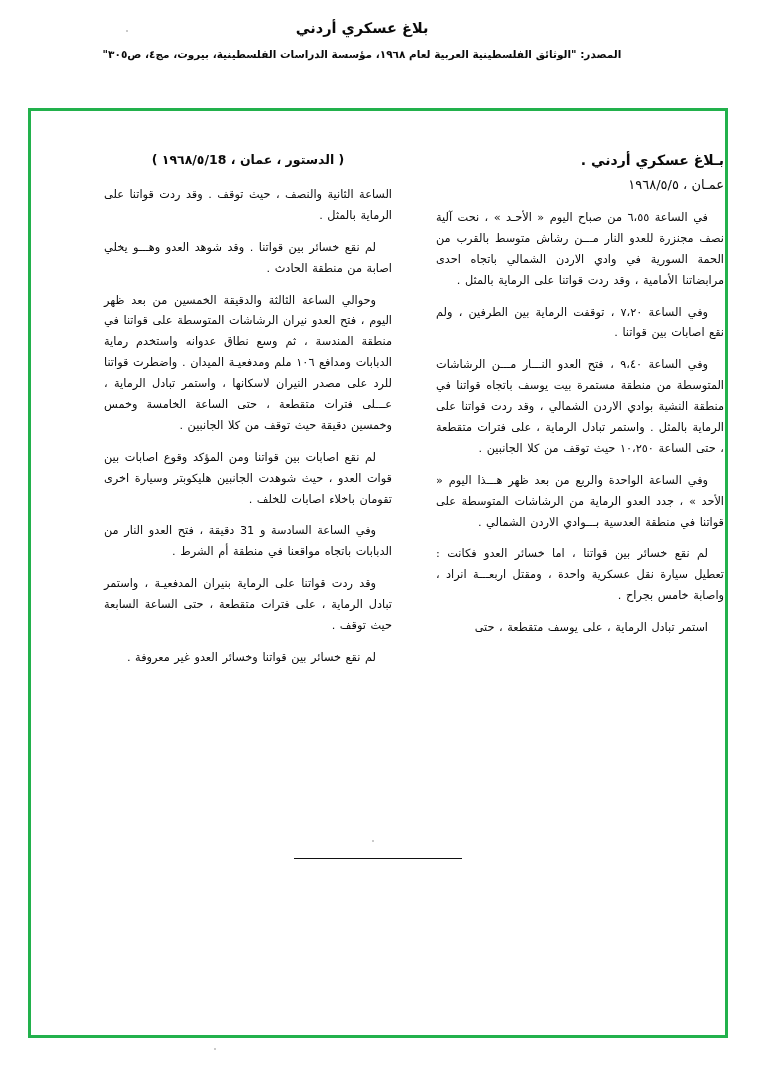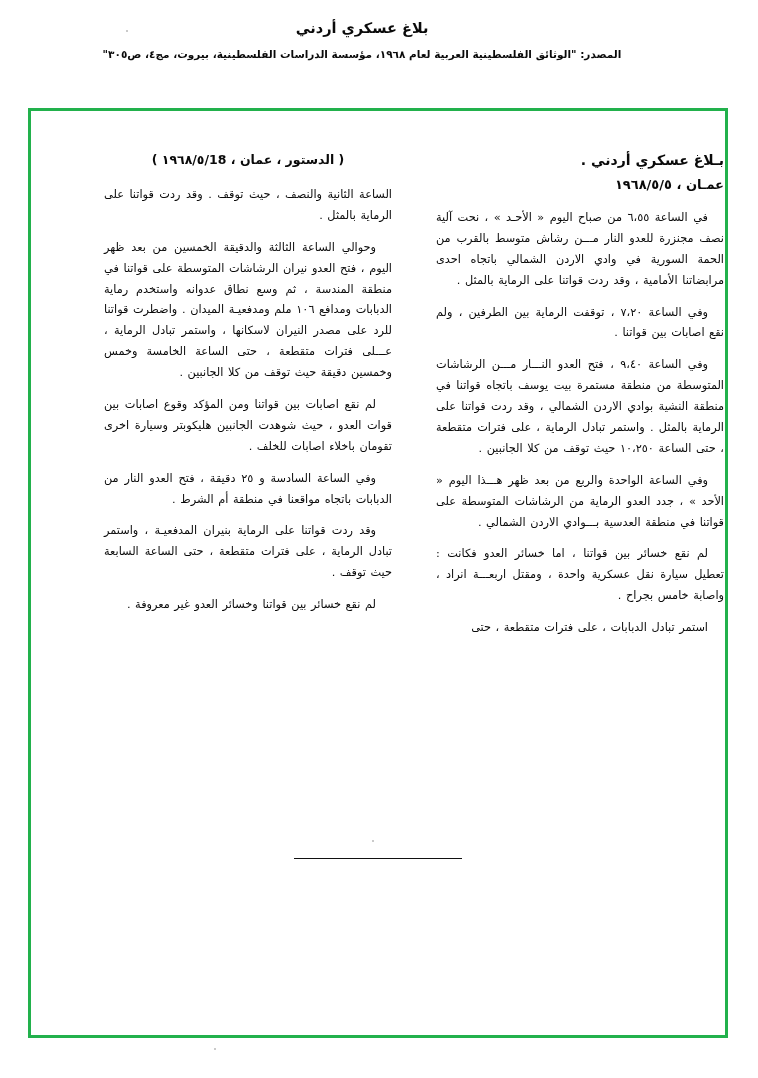--- a/index.html
+++ b/index.html
@@ -75,21 +75,21 @@
     margin-bottom: 16px;
   }
   .col-head .main {
     font-size: 14px;
     font-weight: bold;
     letter-spacing: 1.5px;
     line-height: 1.5;
   }
   .col-head .date {
     font-size: 13px;
-    font-weight: bold;
+    font-weight: normal;
     margin-top: 6px;
     letter-spacing: 0.5px;
   }
 
   .attrib {
     text-align: center;
     font-size: 12.5px;
     font-weight: bold;
     letter-spacing: 0.6px;
     margin-bottom: 18px;
@@ -145,29 +145,30 @@
   <div class="col">
     <div class="col-head">
       <div class="main">بـلاغ عسكري أردني .</div>
       <div class="date">عمـان ، ١٩٦٨/٥/٥</div>
     </div>
     <p class="para indent">في الساعة ٦،٥٥ من صباح اليوم « الأحـد » ، نحت آلية نصف مجنزرة للعدو النار مـــن رشاش متوسط بالقرب من الحمة السورية في وادي الاردن الشمالي باتجاه احدى مرابضاتنا الأمامية ، وقد ردت قواتنا على الرماية بالمثل .</p>
     <p class="para indent">وفي الساعة ٧،٢٠ ، توقفت الرماية بين الطرفين ، ولم نقع اصابات بين قواتنا .</p>
     <p class="para indent">وفي الساعة ٩،٤٠ ، فتح العدو النـــار مـــن الرشاشات المتوسطة من منطقة مستمرة بيت يوسف باتجاه قواتنا في منطقة النشية بوادي الاردن الشمالي ، وقد ردت قواتنا على الرماية بالمثل . واستمر تبادل الرماية ، على فترات متقطعة ، حتى الساعة ١٠،٢٥٠ حيث توقف من كلا الجانبين .</p>
     <p class="para indent">وفي الساعة الواحدة والربع من بعد ظهر هـــذا اليوم « الأحد » ، جدد العدو الرماية من الرشاشات المتوسطة على قواتنا في منطقة العدسية بـــوادي الاردن الشمالي .</p>
     <p class="para indent">لم نقع خسائر بين قواتنا ، اما خسائر العدو فكانت : تعطيل سيارة نقل عسكرية واحدة ، ومقتل اربعـــة انراد ، واصابة خامس بجراح .</p>
-    <p class="para indent">استمر تبادل الدبابات ، على فترات متقطعة ، حتى</p>
+    <p class="para indent">استمر تبادل الرماية ، على يوسف متقطعة ، حتى</p>
   </div>
 
   <div class="col">
     <div class="attrib">( الدستور ، عمان ، ١٩٦٨/٥/18 )</div>
     <p class="para">الساعة الثانية والنصف ، حيث توقف . وقد ردت قواتنا على الرماية بالمثل .</p>
+    <p class="para indent">لم نقع خسائر بين قواتنا . وقد شوهد العدو وهـــو يخلي اصابة من منطقة الحادث .</p>
     <p class="para indent">وحوالي الساعة الثالثة والدقيقة الخمسين من بعد ظهر اليوم ، فتح العدو نيران الرشاشات المتوسطة على قواتنا في منطقة المندسة ، ثم وسع نطاق عدوانه واستخدم رماية الدبابات ومدافع ١٠٦ ملم ومدفعيـة الميدان . واضطرت قواتنا للرد على مصدر النيران لاسكانها ، واستمر تبادل الرماية ، عـــلى فترات متقطعة ، حتى الساعة الخامسة وخمس وخمسين دقيقة حيث توقف من كلا الجانبين .</p>
     <p class="para indent">لم نقع اصابات بين قواتنا ومن المؤكد وقوع اصابات بين قوات العدو ، حيث شوهدت الجانبين هليكوبتر وسيارة اخرى تقومان باخلاء اصابات للخلف .</p>
-    <p class="para indent">وفي الساعة السادسة و ٢٥ دقيقة ، فتح العدو النار من الدبابات باتجاه مواقعنا في منطقة أم الشرط .</p>
+    <p class="para indent">وفي الساعة السادسة و 31 دقيقة ، فتح العدو النار من الدبابات باتجاه مواقعنا في منطقة أم الشرط .</p>
     <p class="para indent">وقد ردت قواتنا على الرماية بنيران المدفعيـة ، واستمر تبادل الرماية ، على فترات متقطعة ، حتى الساعة السابعة حيث توقف .</p>
     <p class="para indent">لم نقع خسائر بين قواتنا وخسائر العدو غير معروفة .</p>
   </div>
 
 </div>
 
 <div class="speck" style="top:30px;left:126px;width:2px;height:2px;"></div>
 <div class="speck" style="top:840px;left:372px;width:2px;height:2px;"></div>
 <div class="speck" style="top:1048px;left:214px;width:2px;height:2px;"></div>
 

